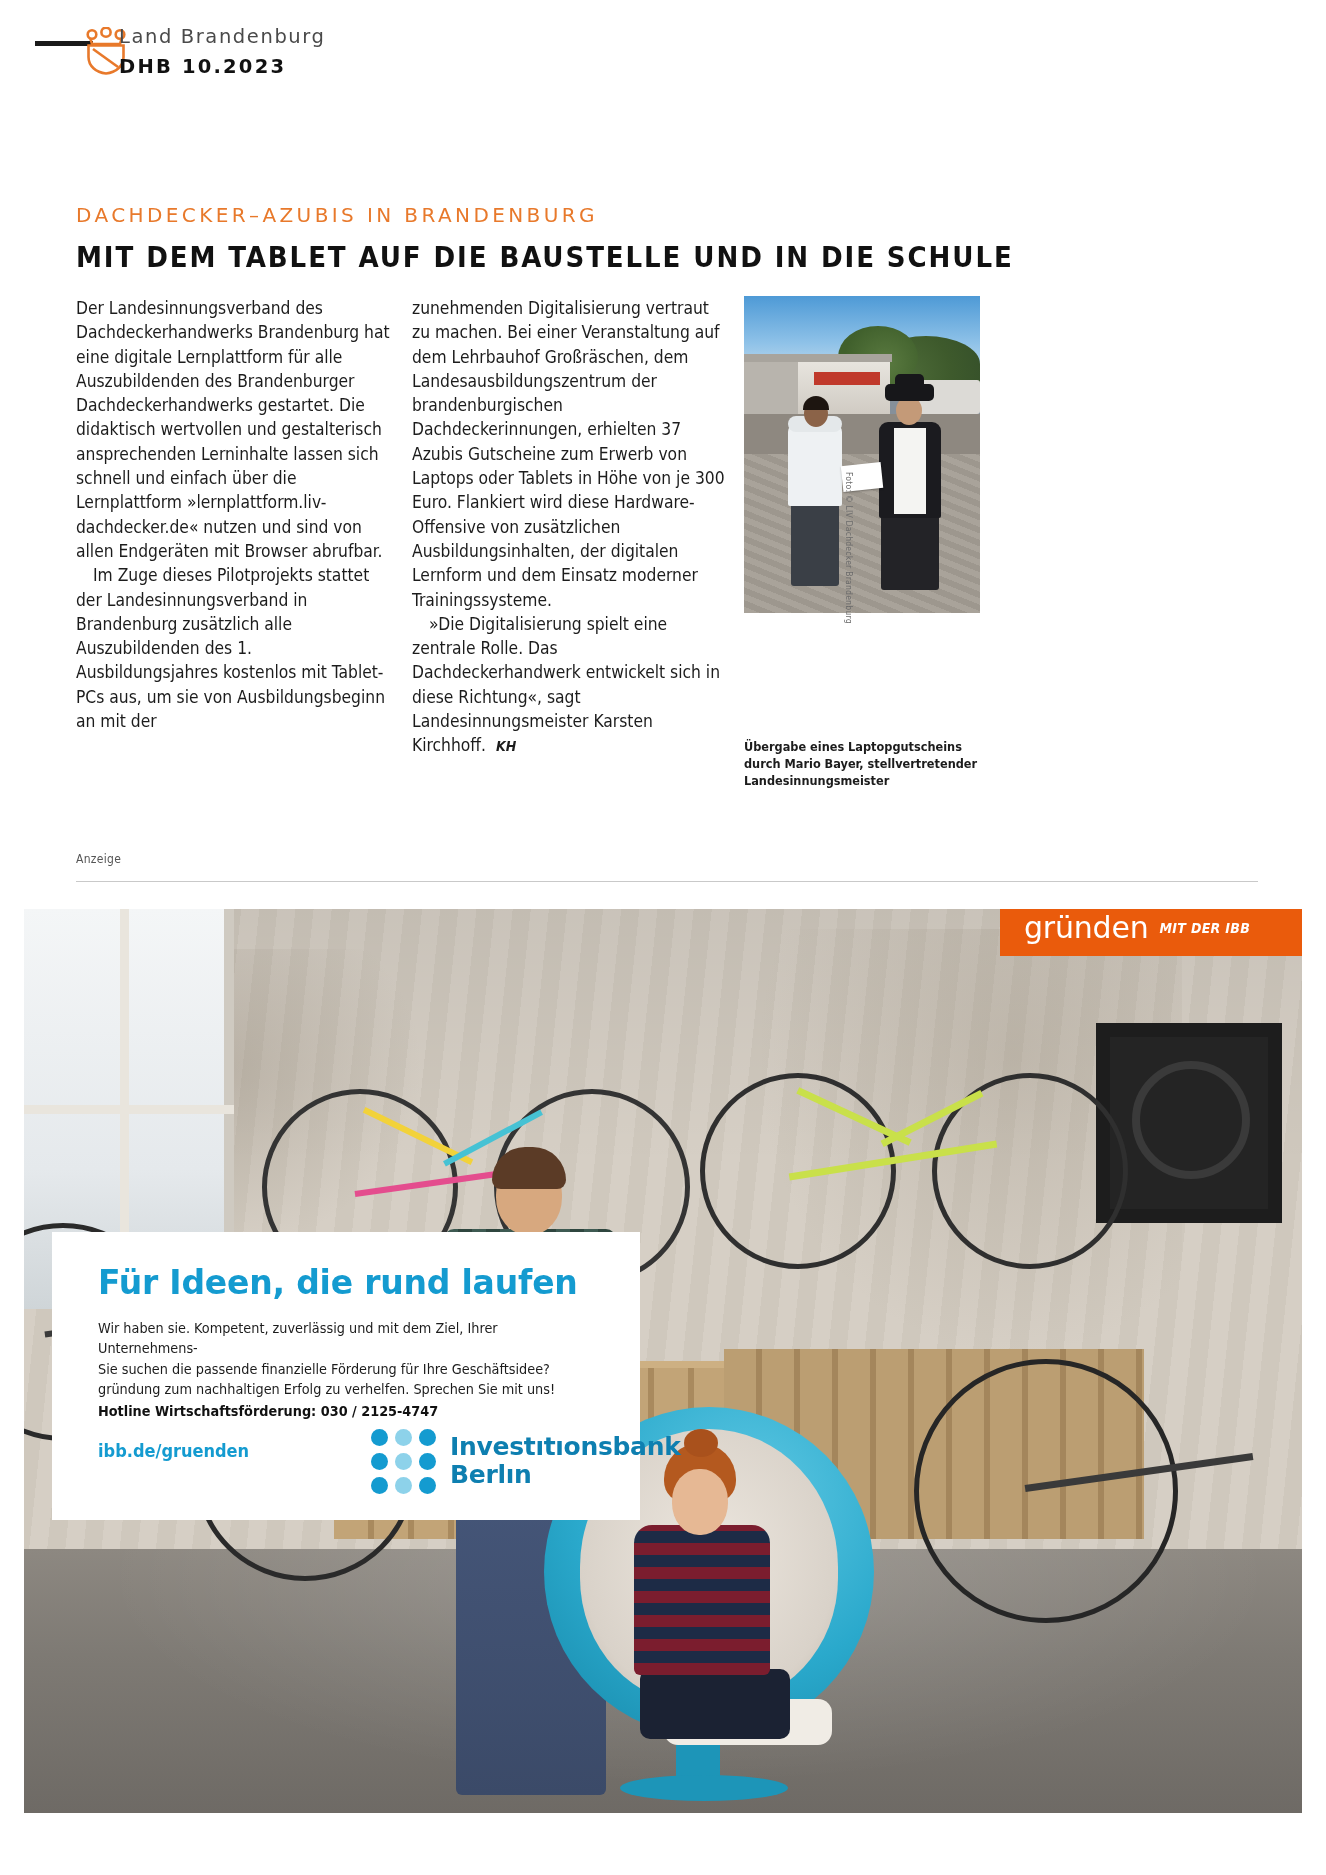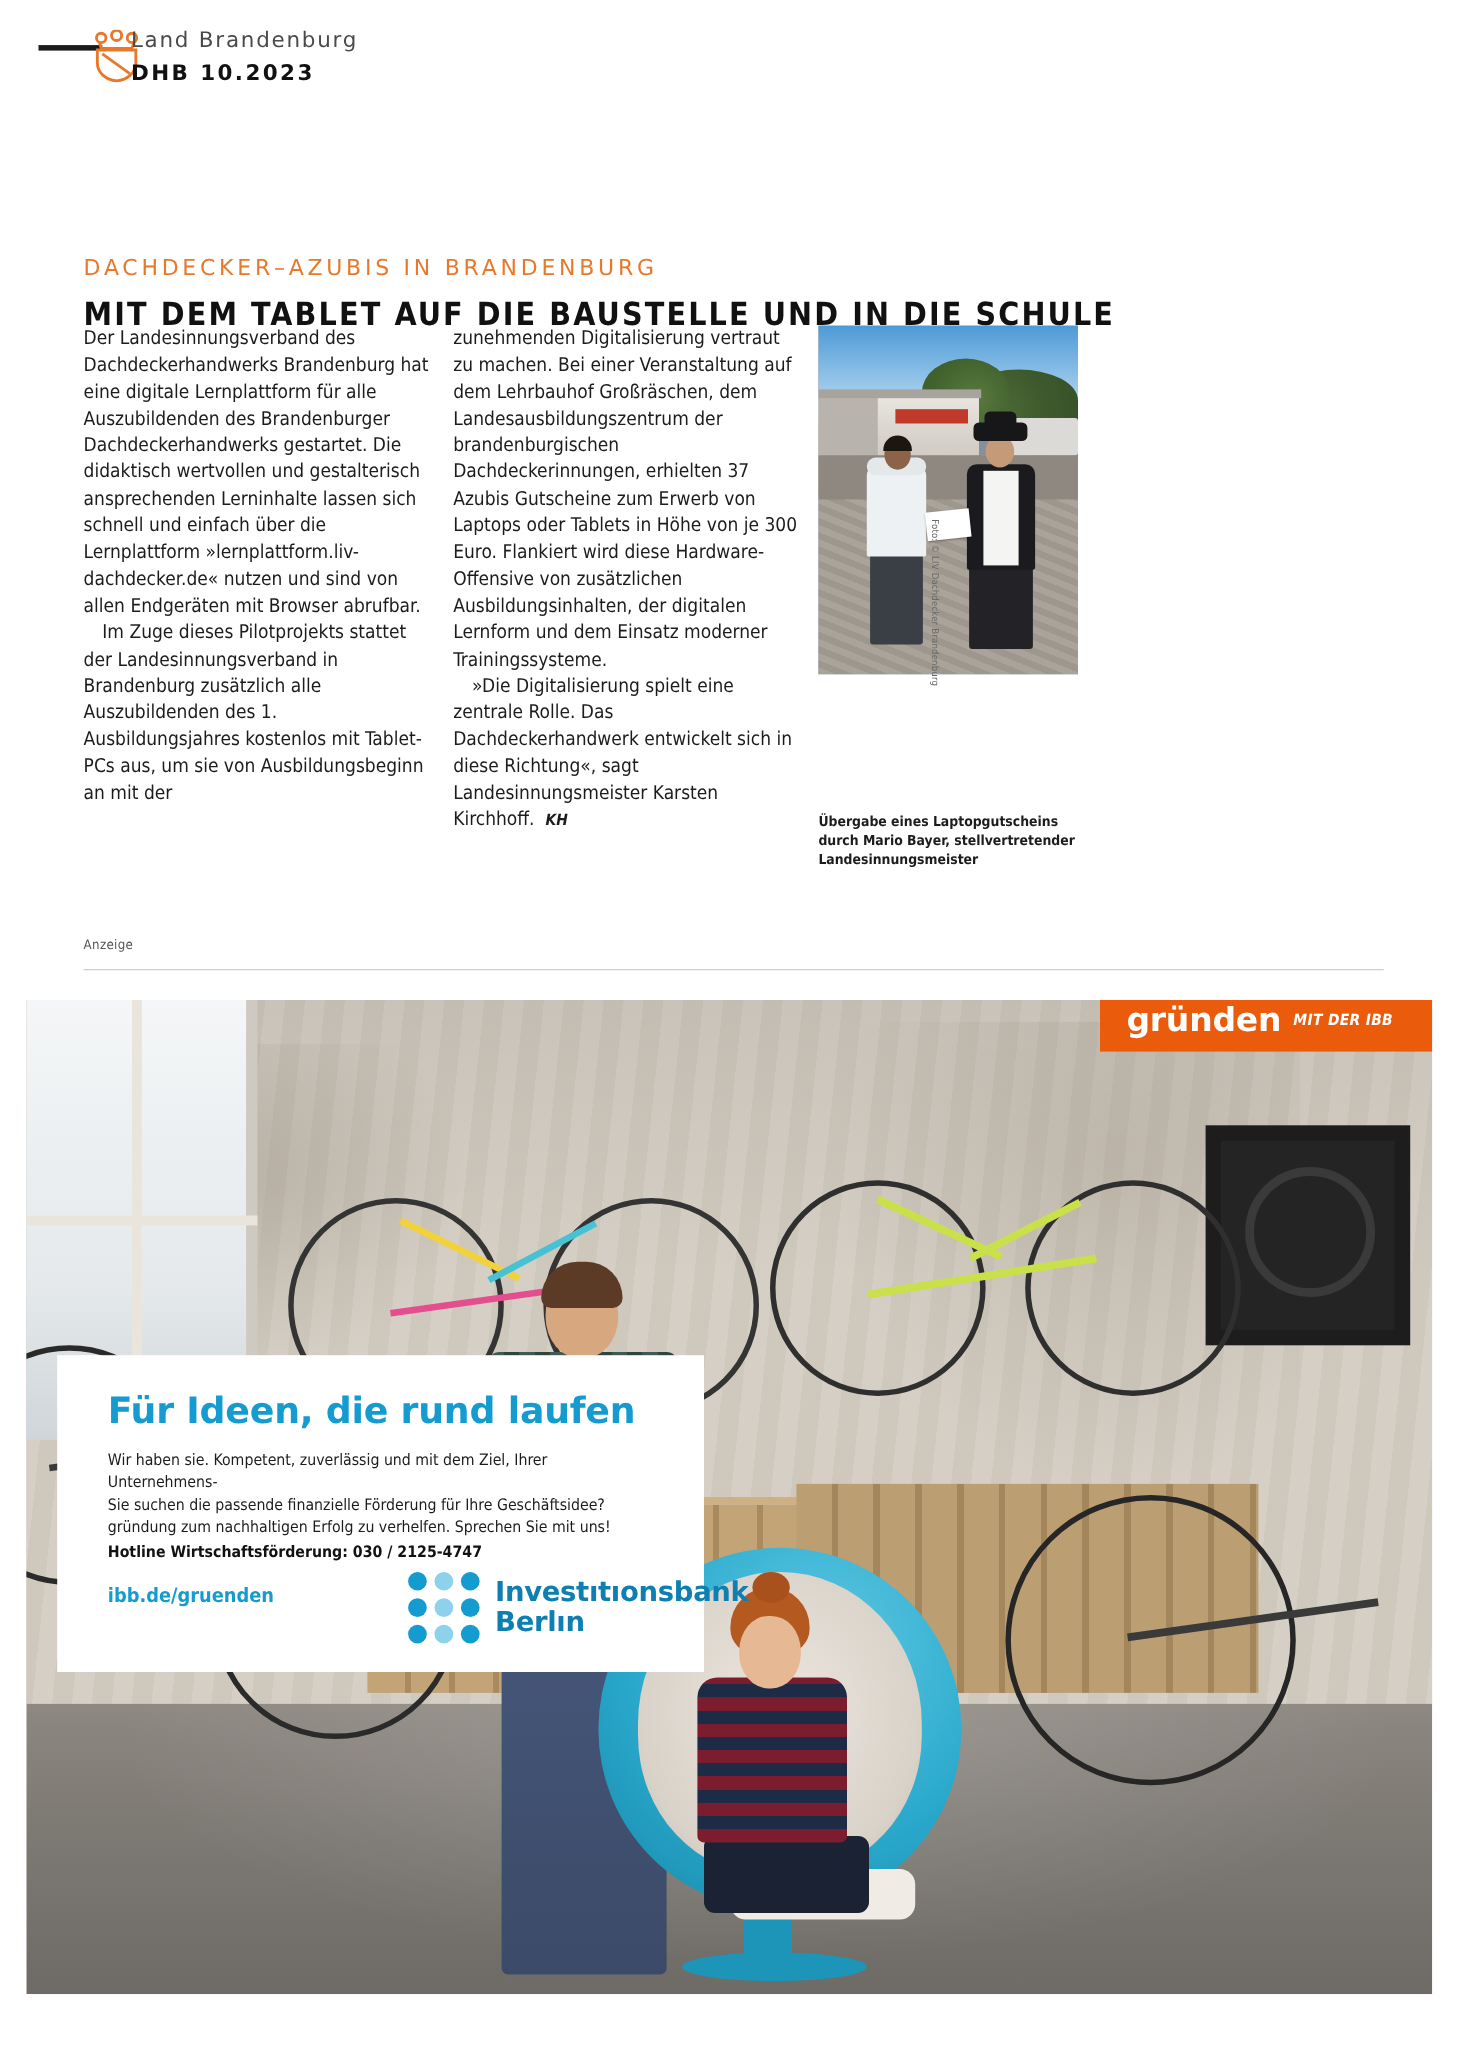--- a/index.html
+++ b/index.html
@@ -25,21 +25,21 @@
   }
   .mast-line2 {
     font-size: 19.5px; letter-spacing: 2.2px; color: #111; font-weight: 700;
     font-family: "DejaVu Sans", sans-serif; line-height: 26px; margin-top: 5px;
   }
 
   
   .article { position: absolute; left: 76px; top: 203px; width: 1182px; }
   .kicker {
     font-size: 20px; letter-spacing: 3.4px; color: #E8792B; font-weight: 400;
-    font-family: "DejaVu Sans", sans-serif; white-space: nowrap; margin-top: 28px;
+    font-family: "DejaVu Sans", sans-serif; white-space: nowrap;
   }
   .headline {
     margin-top: 13px;
     font-size: 29px; letter-spacing: 1.9px; color: #111; font-weight: 700;
     font-family: "DejaVu Sans Condensed", "DejaVu Sans", sans-serif;
     line-height: 34px; white-space: nowrap;
   }
 
   
   .cols { position: absolute; left: 76px; top: 296px; width: 1182px; height: 370px; }
@@ -218,21 +218,21 @@
   .ad-woman-legs { position:absolute; left:616px; top:760px; width:150px; height:70px;
       background:#1b2233; border-radius:10px; }
   .ad-cushion { position:absolute; left:640px; top:790px; width:168px; height:46px;
       background:#f0ece5; border-radius:14px; }
 
   .gruenden-banner {
     position:absolute; right:0; top:-9px; width:302px; height:56px;
     background:#EA5B0C; display:flex; align-items:center; padding: 0 0 0 24px; gap: 11px;
   }
   .gruenden-main {
-    color:#fff; font-size:30px; font-weight:700; line-height:30px; letter-spacing:-.2px;
+    color:#fff; font-size:30px; font-weight:400; line-height:30px; letter-spacing:-.2px;
     font-family:"DejaVu Sans","Liberation Sans",sans-serif;
     text-align:center;
   }
   .gruenden-sub {
     color:#fff; font-size:14px; font-weight:700; font-style:italic; letter-spacing:.3px;
     font-family:"DejaVu Sans Condensed","Liberation Sans",sans-serif;
   }
 
   
   .ibb-card {

